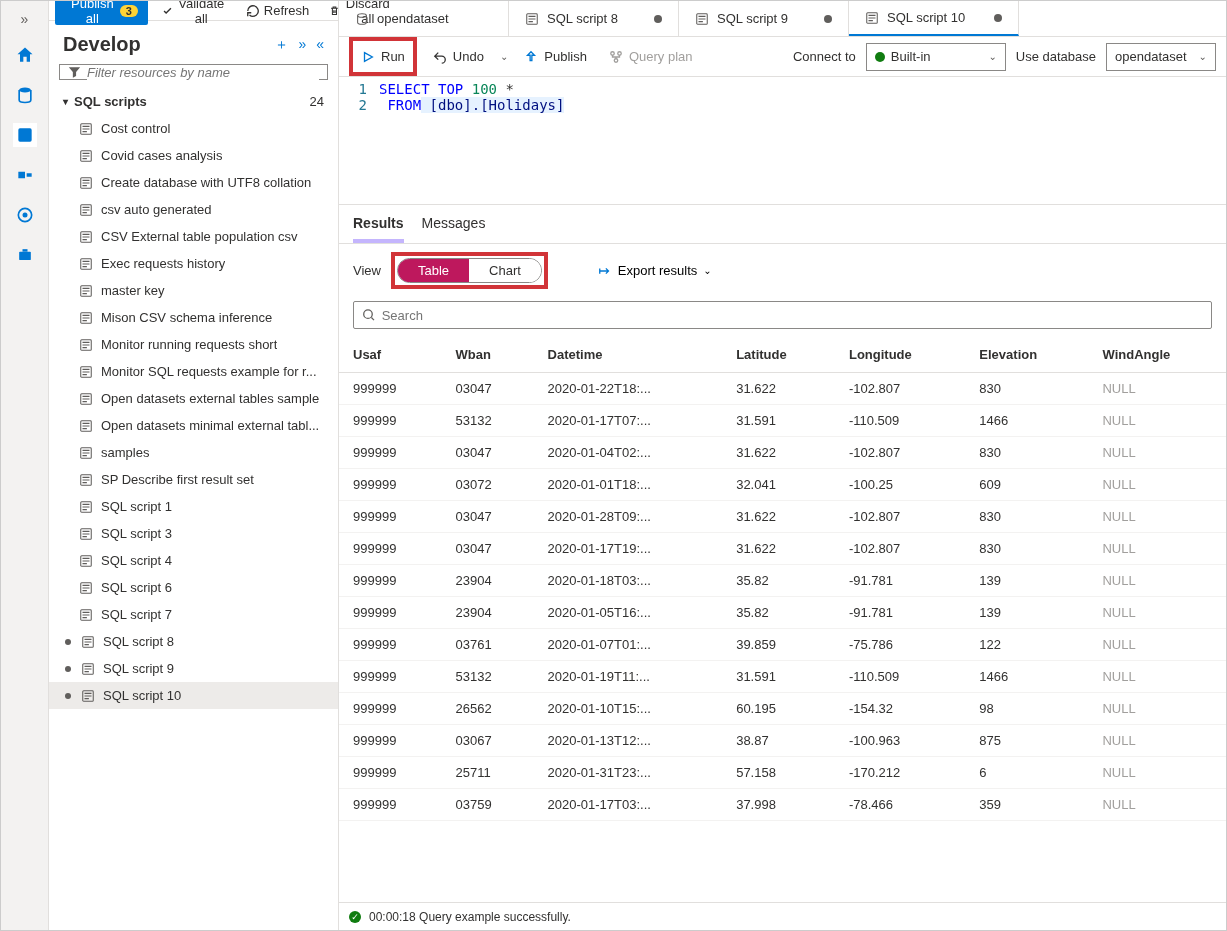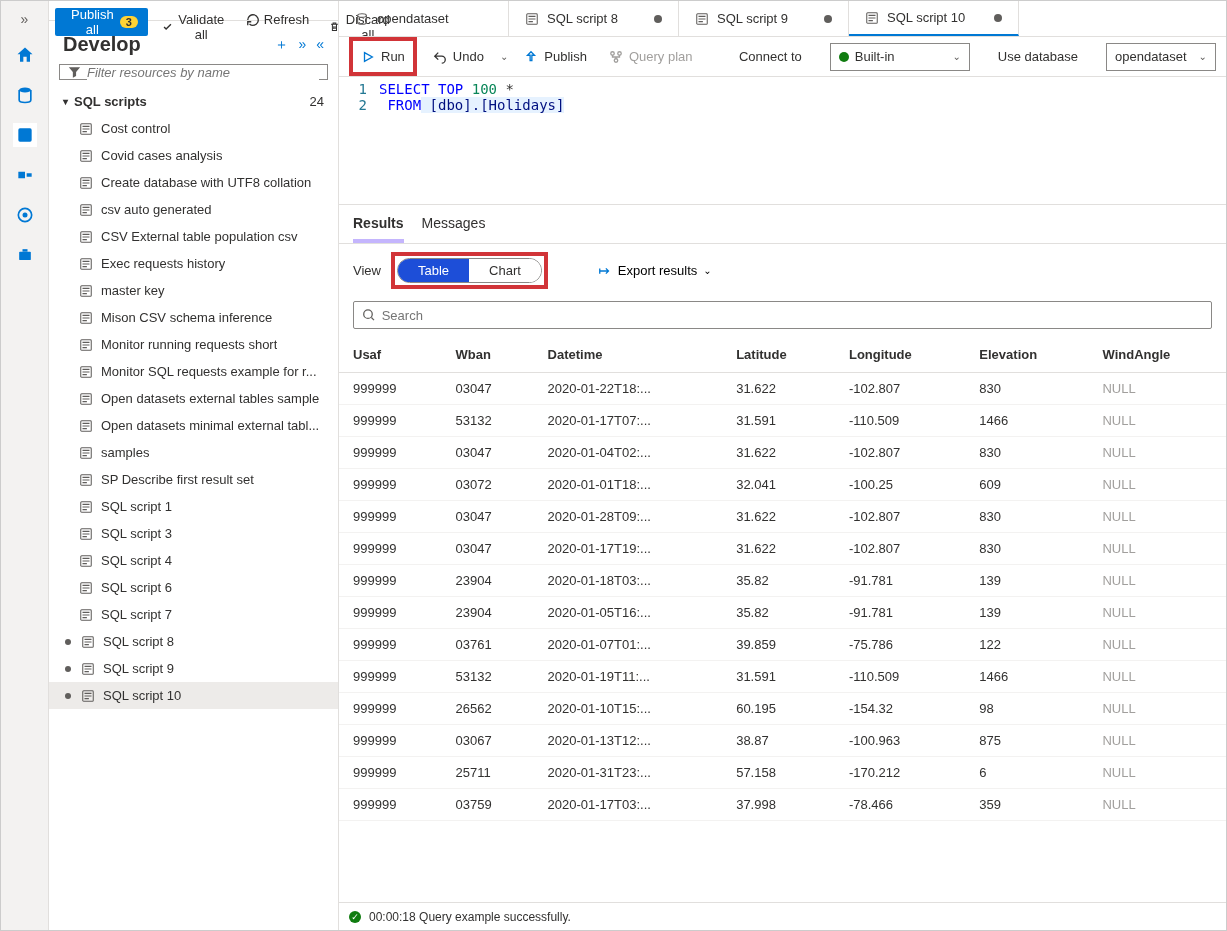--- a/index.html
+++ b/index.html
@@ -5,21 +5,21 @@
 * { box-sizing: border-box; margin: 0; padding: 0; }
 body { font-family: "Segoe UI", Arial, sans-serif; font-size: 13px; color: #323130; background: #fff; width: 1227px; height: 931px; overflow: hidden; border: 1px solid #ccc; }
 .app { display: flex; height: 100%; }
 .leftrail { width: 48px; background: #f3f2f1; border-right: 1px solid #e1dfdd; display: flex; flex-direction: column; align-items: center; padding-top: 10px; gap: 16px; }
 .leftrail .rail-icon { width: 24px; height: 24px; display: flex; align-items: center; justify-content: center; cursor: pointer; }
 .leftrail .rail-icon svg { width: 20px; height: 20px; fill: #0078d4; }
 .leftrail .rail-icon.active { background: #fff; }
 .leftrail .expand { font-size: 14px; color: #605e5c; cursor: pointer; }
 
 .sidebar { width: 290px; border-right: 1px solid #e1dfdd; display: flex; flex-direction: column; }
-.topbar { height: 20px; border-bottom: 1px solid #e1dfdd; display: flex; align-items: flex-start; padding: 7px 6px; gap: 8px; }
+.topbar { height: 20px; border-bottom: 1px solid #e1dfdd; display: flex; align-items: center; padding: 7px 6px; gap: 8px; }
 .btn-publish { background: #0078d4; color: #fff; border: none; height: 28px; padding: 0 10px; border-radius: 2px; cursor: pointer; display: flex; align-items: center; gap: 6px; font-size: 13px; }
 .btn-publish .badge { background: #ffd335; color: #323130; border-radius: 10px; padding: 0 6px; font-size: 11px; font-weight: 600; }
 .topbar-btn { background: none; border: none; color: #323130; cursor: pointer; display: flex; align-items: center; gap: 4px; font-size: 13px; padding: 4px 6px; }
 .topbar-btn svg { width: 14px; height: 14px; }
 
 .sidebar-header { display: flex; align-items: center; justify-content: space-between; padding: 12px 14px 8px; }
 .sidebar-header h1 { font-size: 20px; font-weight: 600; }
 .sidebar-header .actions { display: flex; gap: 10px; color: #0078d4; }
 .sidebar-header .actions span { cursor: pointer; font-size: 14px; }
 .filter-box { margin: 0 10px 8px; border: 1px solid #8a8886; height: 16px; display: flex; align-items: center; padding: 0 8px; }
@@ -41,21 +41,21 @@
 .tab { padding: 0 16px; display: flex; align-items: center; gap: 8px; border-right: 1px solid #e1dfdd; cursor: pointer; min-width: 170px; position: relative; }
 .tab.active { border-bottom: 2px solid #0078d4; }
 .tab svg { width: 14px; height: 14px; }
 .tab .dot { width: 8px; height: 8px; background: #605e5c; border-radius: 50%; margin-left: auto; }
 
 .toolbar { display: flex; align-items: center; height: 40px; border-bottom: 1px solid #e1dfdd; padding: 0 10px; gap: 10px; }
 .toolbar .run-highlight { border: 4px solid #d13438; padding: 4px 2px; }
 .tool-btn { background: none; border: none; display: flex; align-items: center; gap: 6px; cursor: pointer; font-size: 13px; padding: 4px 6px; color: #323130; }
 .tool-btn svg { width: 14px; height: 14px; }
 .tool-btn.disabled { color: #a19f9d; }
-.connect-group { display: flex; align-items: center; gap: 28px; margin-left: auto; }
+.connect-group { display: flex; align-items: center; gap: 10px; margin-left: auto; }
 .connect-group label { font-size: 13px; }
 .dropdown { border: 1px solid #8a8886; height: 28px; display: flex; align-items: center; padding: 0 8px; min-width: 140px; cursor: pointer; gap: 6px; }
 .dropdown .chev { margin-left: auto; font-size: 10px; color: #605e5c; }
 .dropdown .dot-green { width: 10px; height: 10px; background: #107c10; border-radius: 50%; }
 
 .editor { padding: 4px 0; font-family: Consolas, monospace; font-size: 14px; background: #fff; height: 128px; border-bottom: 1px solid #e1dfdd; }
 .editor-line { display: flex; }
 .editor-line .ln { width: 40px; text-align: right; color: #237893; padding-right: 12px; }
 .kw { color: #0000ff; }
 .num { color: #098658; }
@@ -64,21 +64,21 @@
 
 .results-area { flex: 1; display: flex; flex-direction: column; min-height: 0; }
 .results-tabs { display: flex; gap: 18px; padding: 10px 14px 0; border-bottom: 1px solid #e1dfdd; }
 .results-tab { padding-bottom: 8px; cursor: pointer; font-size: 14px; }
 .results-tab.active { font-weight: 700; border-bottom: 4px solid #c4b5fd; }
 
 .view-row { display: flex; align-items: center; padding: 8px 14px; gap: 10px; }
 .toggle-highlight { border: 4px solid #d13438; padding: 2px; display: flex; border-radius: 0; }
 .toggle { display: flex; border: 1px solid #8a8886; border-radius: 14px; overflow: hidden; }
 .toggle button { border: none; padding: 4px 20px; font-size: 13px; cursor: pointer; }
-.toggle button.on { background: #1d4ed8; color: #fff; }
+.toggle button.on { background: #be185d; color: #fff; }
 .toggle button.off { background: #fff; color: #323130; }
 .export-btn { background: none; border: none; display: flex; align-items: center; gap: 6px; cursor: pointer; margin-left: 40px; font-size: 13px; }
 .export-btn svg { width: 14px; height: 14px; stroke: #0078d4; }
 
 .search-row { padding: 4px 14px 8px; }
 .search-box { border: 1px solid #8a8886; height: 28px; display: flex; align-items: center; padding: 0 8px; border-radius: 2px; }
 .search-box svg { width: 14px; height: 14px; fill: #605e5c; margin-right: 6px; }
 .search-box input { border: none; outline: none; width: 100%; font-size: 13px; }
 
 .grid { flex: 1; overflow: auto; }

